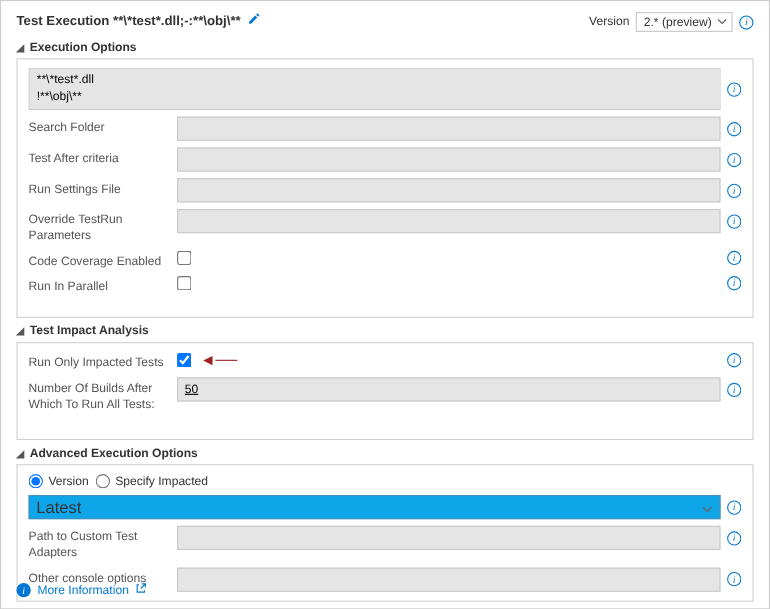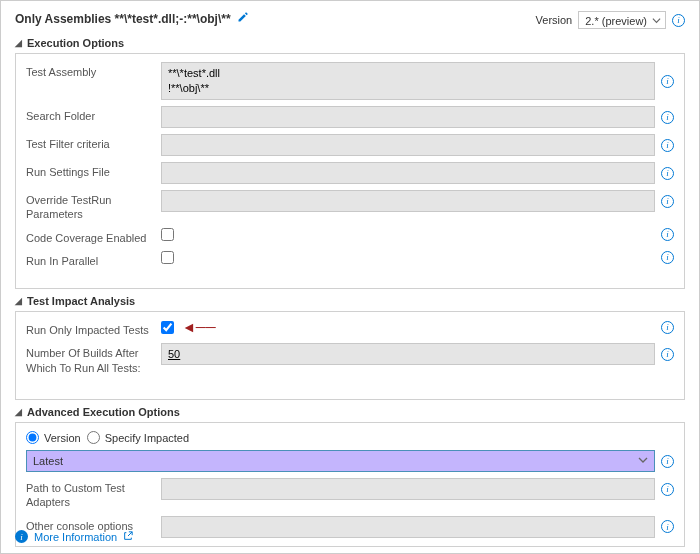--- a/index.html
+++ b/index.html
@@ -40,22 +40,22 @@
 .row { display: flex; align-items: flex-start; margin-bottom: 6px; }
 .row .lbl { width: 135px; flex-shrink: 0; color: #555; padding-top: 3px; line-height: 1.3; }
 .row .ctl { flex: 1; display: flex; align-items: center; gap: 6px; }
 .txt {
   width: 100%; border: 1px solid #c8c8c8; font-size: 11px; padding: 3px 6px;
   font-family: inherit; resize: none; background: #e5e5e5;
 }
 textarea.txt { height: 38px; line-height: 1.4; }
 input.txt { height: 22px; text-decoration: underline; }
 .sel {
-  width: 100%; border: 1px solid #4a90b8; font-size: 11px; padding: 3px 22px 3px 6px;
-  background: #c4b5fd; height: 22px; position: relative; display: flex; align-items: center; cursor: pointer;
+  width: 100%; border: 1px solid #4a90b8; font-size: 15px; padding: 3px 22px 3px 6px;
+  background: #0ea5e9; height: 22px; position: relative; display: flex; align-items: center; cursor: pointer;
 }
 .sel .schev { position: absolute; right: 6px; top: 4px; color: #666; }
 .chk { width: 13px; height: 13px; cursor: pointer; }
 .radio-row { display: flex; gap: 22px; align-items: center; }
 .radio-opt { display: flex; align-items: center; gap: 5px; cursor: pointer; }
 input[type=radio] { cursor: pointer; }
 .arrow-ind { color: #a02020; font-size: 14px; margin-left: 2px; line-height: 1; }
 .more-info {
   position: absolute; bottom: 10px; left: 14px;
   display: flex; align-items: center; gap: 6px; color: #0078d4; cursor: pointer;
@@ -65,21 +65,21 @@
   background: #0078d4; color: #fff; font-size: 9px; align-items: center; justify-content: center;
   font-style: italic; font-family: Georgia, serif;
 }
 .ext { font-size: 10px; }
 </style>
 </head>
 <body>
 
 <div class="header">
   <div class="title">
-    <span>Only Assemblies **\*test*.dll;-:**\obj\**</span>
+    <span>Test Execution **\*test*.dll;-:**\obj\**</span>
     <span class="edit-icon">
       <svg width="12" height="12" viewBox="0 0 16 16">
           <path fill="#0078d4" d="M12.1 1.5l2.4 2.4-1.6 1.6-2.4-2.4 1.6-1.6zM2 11.6l7.4-7.4 2.4 2.4L4.4 14H2v-2.4z"></path>
         </svg>
     </span>
   </div>
   <div class="ver-row">
     <span>Version</span>
     <span class="ver-select">
       <span>2.* (preview)</span>
@@ -93,36 +93,35 @@
   </div>
 </div>
 
 <div class="section">
   <div class="section-hdr">
     <span class="tri">◢</span>
     <span>Execution Options</span>
   </div>
   <div class="section-body">
     <div class="row">
-      <div class="lbl">Test Assembly</div>
       <div class="ctl">
         <textarea class="txt" style="">**\*test*.dll
 !**\obj\**</textarea>
         <span class="info-icon">i</span>
       </div>
     </div>
     <div class="row">
       <div class="lbl">Search Folder</div>
       <div class="ctl">
         <input class="txt" value="" style="">
         <span class="info-icon">i</span>
       </div>
     </div>
     <div class="row">
-      <div class="lbl">Test Filter criteria</div>
+      <div class="lbl">Test After criteria</div>
       <div class="ctl">
         <input class="txt" value="" style="">
         <span class="info-icon">i</span>
       </div>
     </div>
     <div class="row">
       <div class="lbl">Run Settings File</div>
       <div class="ctl">
         <input class="txt" value="" style="">
         <span class="info-icon">i</span>

